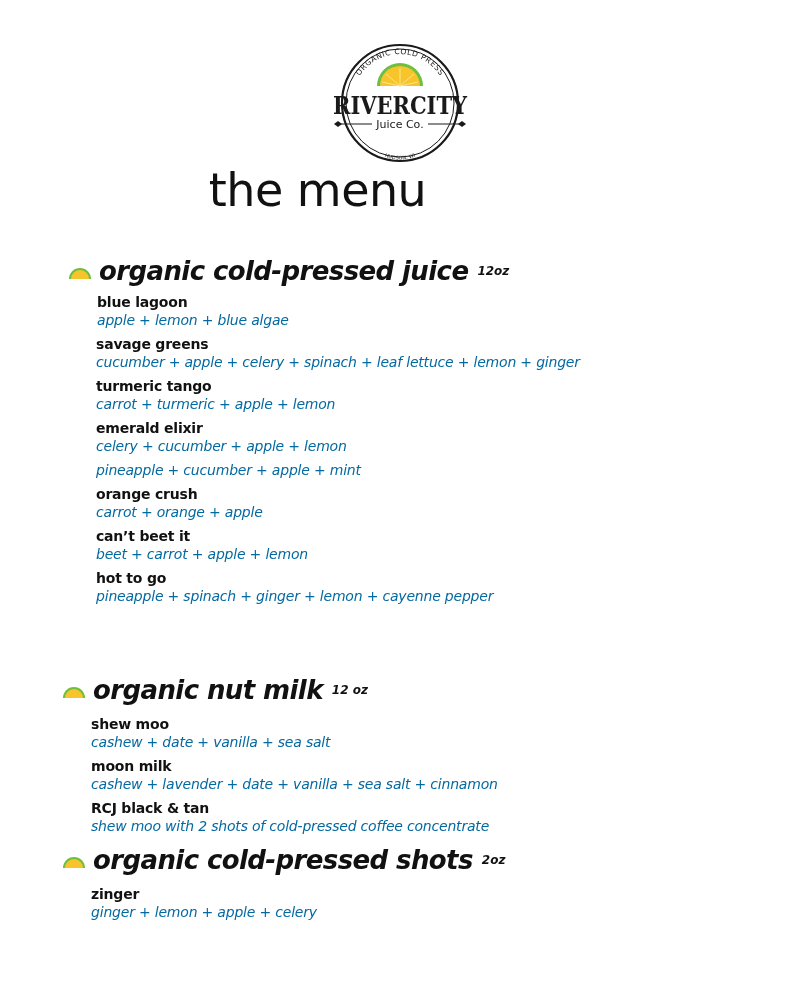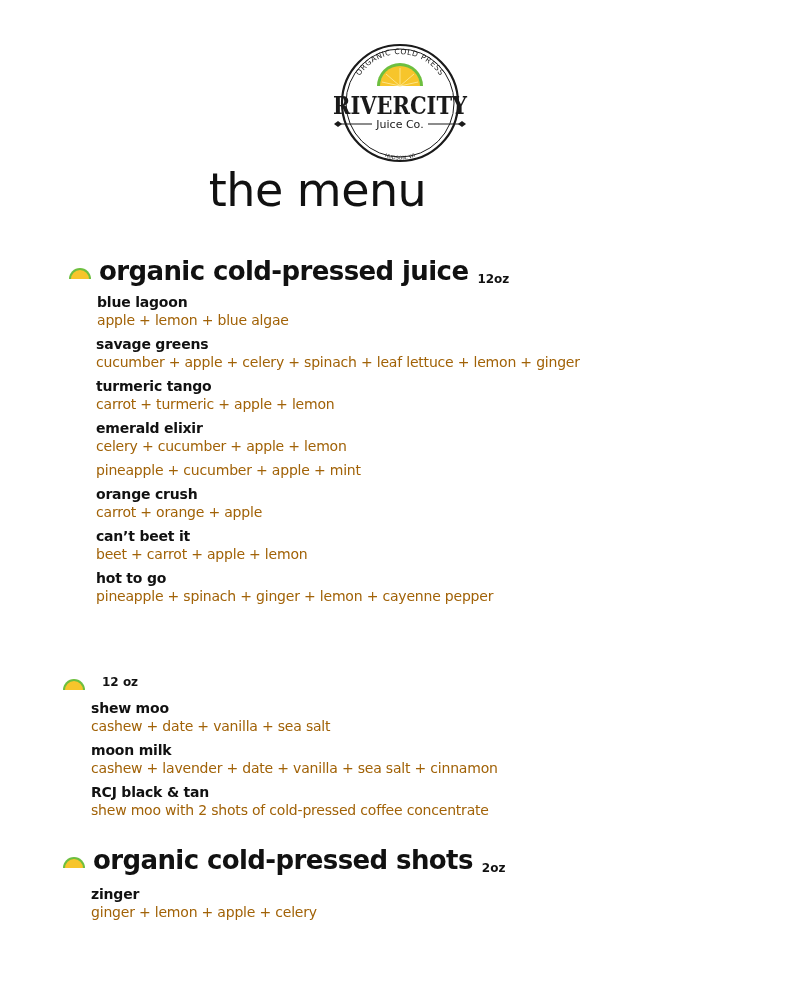--- a/index.html
+++ b/index.html
@@ -3,30 +3,30 @@
 <meta charset="utf-8">
 <style>
   html, body { margin:0; padding:0; background:#ffffff; }
   body { width:800px; height:1000px; position:relative; overflow:hidden;
          font-family:"DejaVu Sans", "Liberation Sans", sans-serif; color:#111; }
   .logo { position:absolute; left:330px; top:42px; width:140px; height:122px; }
   .title { position:absolute; left:0; width:635px; top:163px; text-align:center;
            font-family:"DejaVu Sans", sans-serif; font-size:46px; font-weight:normal;
            color:#111; letter-spacing:-0.5px; }
   .section { position:absolute; }
-  .sec-head { display:flex; align-items:flex-end; white-space:nowrap; }
+  .sec-head { display:flex; align-items:center; white-space:nowrap;font-style:italic; }
   .lime { width:24px; height:12px; margin-right:7px; align-self:center; position:relative; top:2px; }
   .sec-title { font-family:"DejaVu Sans", sans-serif; font-weight:bold; font-size:26px;
                letter-spacing:-0.6px; color:#111; }
   .sec-size { font-family:"DejaVu Sans", sans-serif; font-weight:bold; font-size:12px;
               margin-left:9px; color:#111; }
   .items { margin-top:6px; }
   .item { margin-bottom:6px; }
   .item-name { font-weight:bold; font-size:14px; line-height:18px; color:#111; letter-spacing:-0.2px; }
-  .item-desc { font-size:14px; line-height:18px; color:#a16207; letter-spacing:-0.2px; }
+  .item-desc { font-size:14px; line-height:18px; color:#0369a1; letter-spacing:-0.2px;font-style:italic; }
 </style>
 </head>
 <body>
 
 <svg class="logo" viewBox="0 0 140 122" xmlns="http://www.w3.org/2000/svg">
   <defs>
     <path id="arcTop" d="M 22,60 A 48,48 0 0 1 118,60"></path>
     <path id="arcBot" d="M 40,104 A 40,40 0 0 0 100,104"></path>
   </defs>
   <circle cx="70" cy="61" r="58" fill="none" stroke="#1a1a1a" stroke-width="2.2"></circle>
@@ -100,20 +100,21 @@
       </div>
   </div>
 </div>
 
 <div class="section" style="left:62px; top:675px;">
   <div class="sec-head">
     <svg class="lime" viewBox="0 0 24 12">
         <path d="M1,12 A11,11 0 0 1 23,12 Z" fill="#6dbf3f"></path>
         <path d="M3,12 A9,9 0 0 1 21,12 Z" fill="#f7c52b"></path>
       </svg>
+    <span class="sec-title">organic nut milk</span>
     <span class="sec-size">12 oz</span>
   </div>
   <div class="items" style="margin-left:29px; margin-top:10px;">
     <div class="item">
         <div class="item-name">shew moo</div>
         <div class="item-desc">cashew + date + vanilla + sea salt</div>
       </div>
     <div class="item">
         <div class="item-name">moon milk</div>
         <div class="item-desc">cashew + lavender + date + vanilla + sea salt + cinnamon</div>

